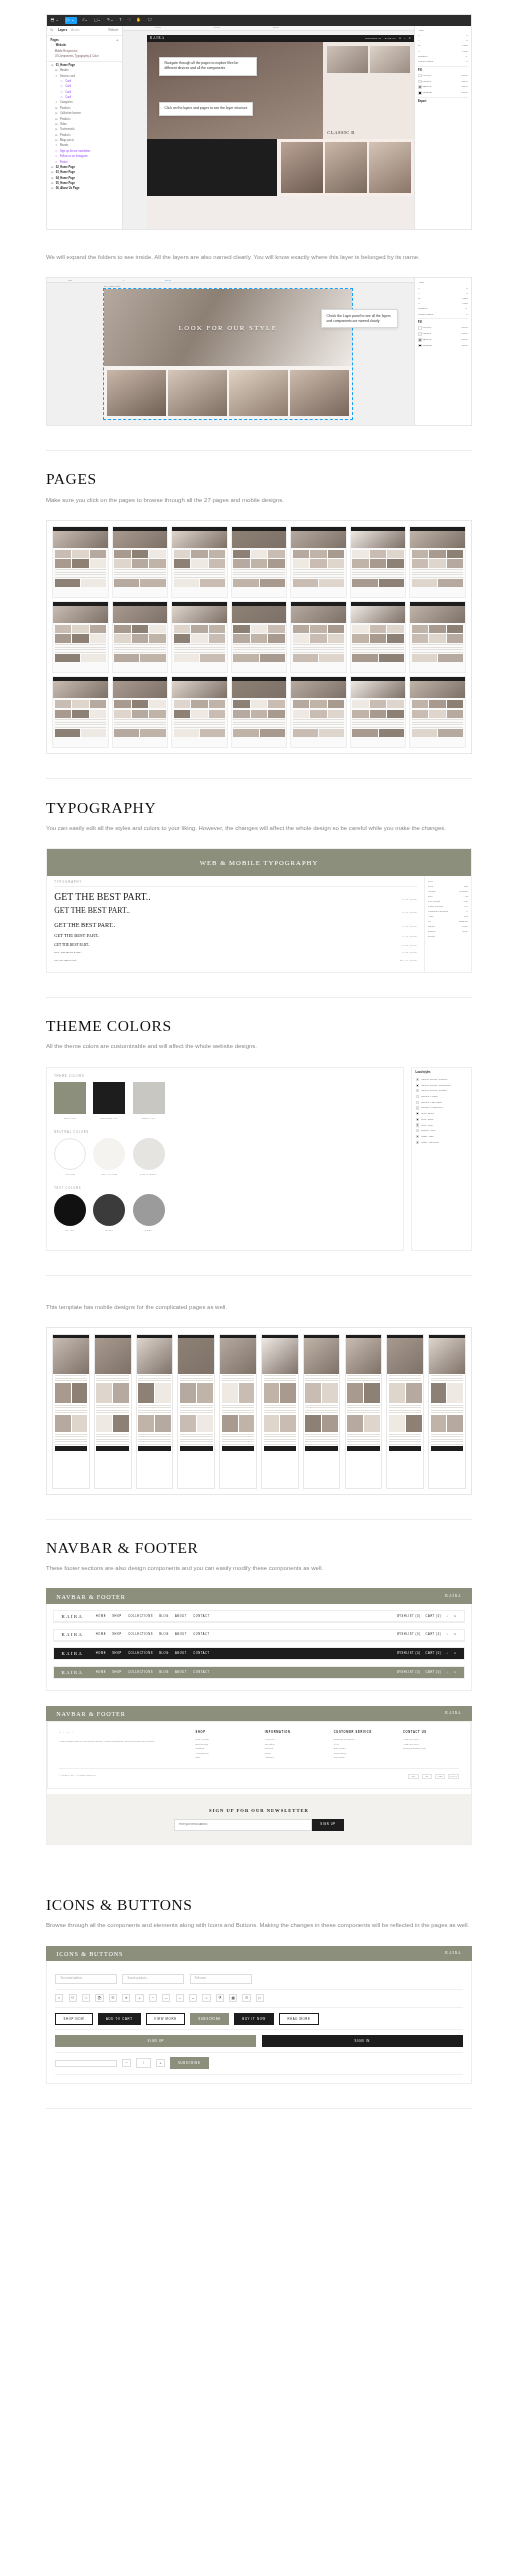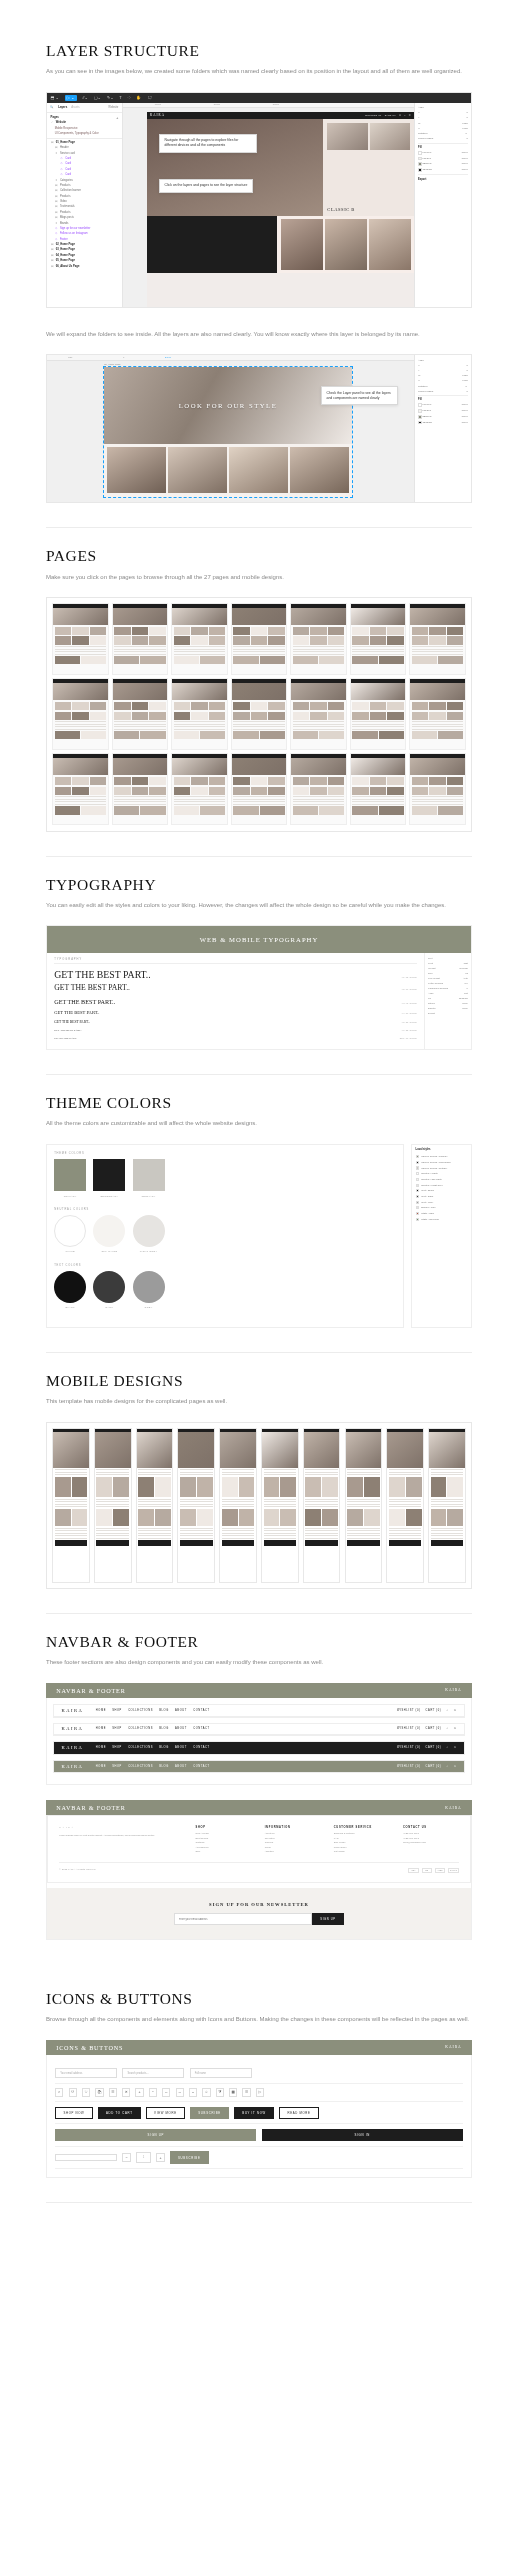--- a/index.html
+++ b/index.html
@@ -159,24 +159,20 @@
   .news .nf { margin:6.2px auto 0 auto; max-width:170px; display:flex; }
   .news .nf input { flex:1; border:0.5px solid #ddd; background:#fff; padding:3.6px; font-size:2.6px; }
   .news .nf button { background:#1d1d1d; color:#fff; border:none; padding:3.6px 8.2px; font-size:2.6px; letter-spacing:0.7px;}
 </style>
 </head>
 <body>
 
 <div class="page">
 
   <div class="section">
-    <div class="sec-head" style="padding-top:42px">
-      <h2 class="sec-title">LAYER STRUCTURE</h2>
-      <p class="sec-desc">As you can see in the images below, we created some folders which was named clearly based on its position in the layout and all of them are well organized.</p>
-    </div>
     <div class="spacer-md"></div>
 
     <div class="shot" style="height:216px">
       <div class="fg-toolbar">
         <span class="fg-tool">⬒ ⌄</span>
         <span class="fg-tool active">▷ ⌄</span>
         <span class="fg-tool">#⌄</span>
         <span class="fg-tool">▢⌄</span>
         <span class="fg-tool">✎⌄</span>
         <span class="fg-tool">T</span>
@@ -1211,21 +1207,20 @@
               <span>State / Success</span>
             </div>
           </div>
       </div>
     </div>
     <div class="divider"></div>
   </div>
 
   <div class="section">
     <div class="sec-head">
-      <h2 class="sec-title">MOBILE DESIGNS</h2>
       <p class="sec-desc">This template has mobile designs for the complicated pages as well.</p>
     </div>
     <div class="spacer-md"></div>
     <div class="shot">
       <div class="mobiles" id="mobiles">
           <div class="phone">
             <div class="pbar"></div>
             <div style="height:36px;background:linear-gradient(140deg,#c9bdb3,#7e7168)"></div>
             <div class="pc">
               <div class="pc-line"></div>

